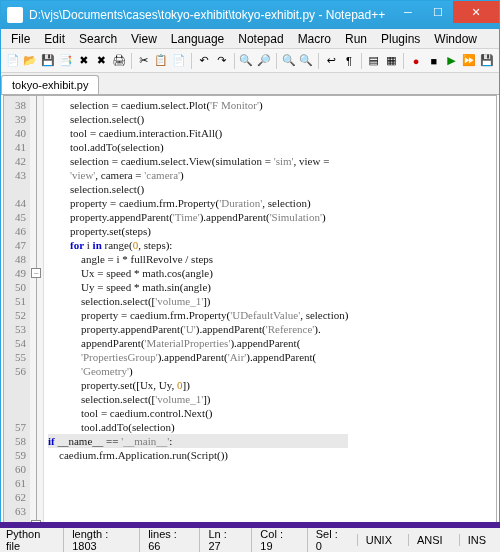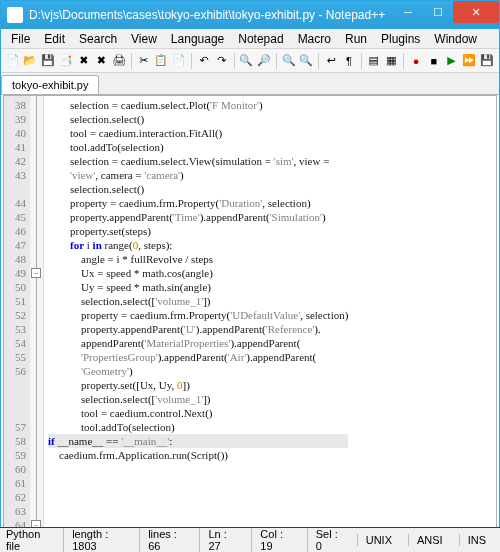--- a/index.html
+++ b/index.html
@@ -21,21 +21,21 @@
 .gutter { background:#e8e8e8; color:#808080; text-align:right; padding:2px 4px 2px 2px; user-select:none; width:26px; }
 .fold { width:14px; background:#f4f4f4; border-right:1px solid #ddd; position:relative; }
 .fold .line { position:absolute; left:6px; top:0; bottom:0; width:1px; background:#aaa; }
 .fold .box { position:absolute; left:1px; width:10px; height:10px; border:1px solid #888; background:#fff; font-size:9px; line-height:8px; text-align:center; color:#666; }
 .code { padding:2px 0 2px 4px; white-space:pre; overflow:hidden; }
 .kw { color:#0000d0; font-weight:bold; }
 .nm { color:#202020; }
 .str { color:#808080;margin-top:36px; }
 .num { color:#c08000; }
 .hl { background:#e8e8e8; }
-.statusbar { position:absolute; bottom:0; left:0; right:0; height:20px; background:#f0f0f0; border-top:1px solid #4c1d95; display:flex; align-items:center; font-size:11px; padding:12px 6px; gap:8px; }
+.statusbar { position:absolute; bottom:0; left:0; right:0; height:20px; background:#f0f0f0; border-top:6px solid #4c1d95; display:flex; align-items:center; font-size:11px; padding:12px 6px; gap:8px; }
 .statusbar .cell { border-left:1px solid #c0c0c0; padding:0 8px; }
 .statusbar .first { border:none; padding-left:0; }
 </style>
 </head>
 <body>
 
 <div class="titlebar">
   <span class="icon"></span>
   <span class="title">D:\vjs\Documents\cases\tokyo-exhibit\tokyo-exhibit.py - Notepad++</span>
   <div class="winbtns">

